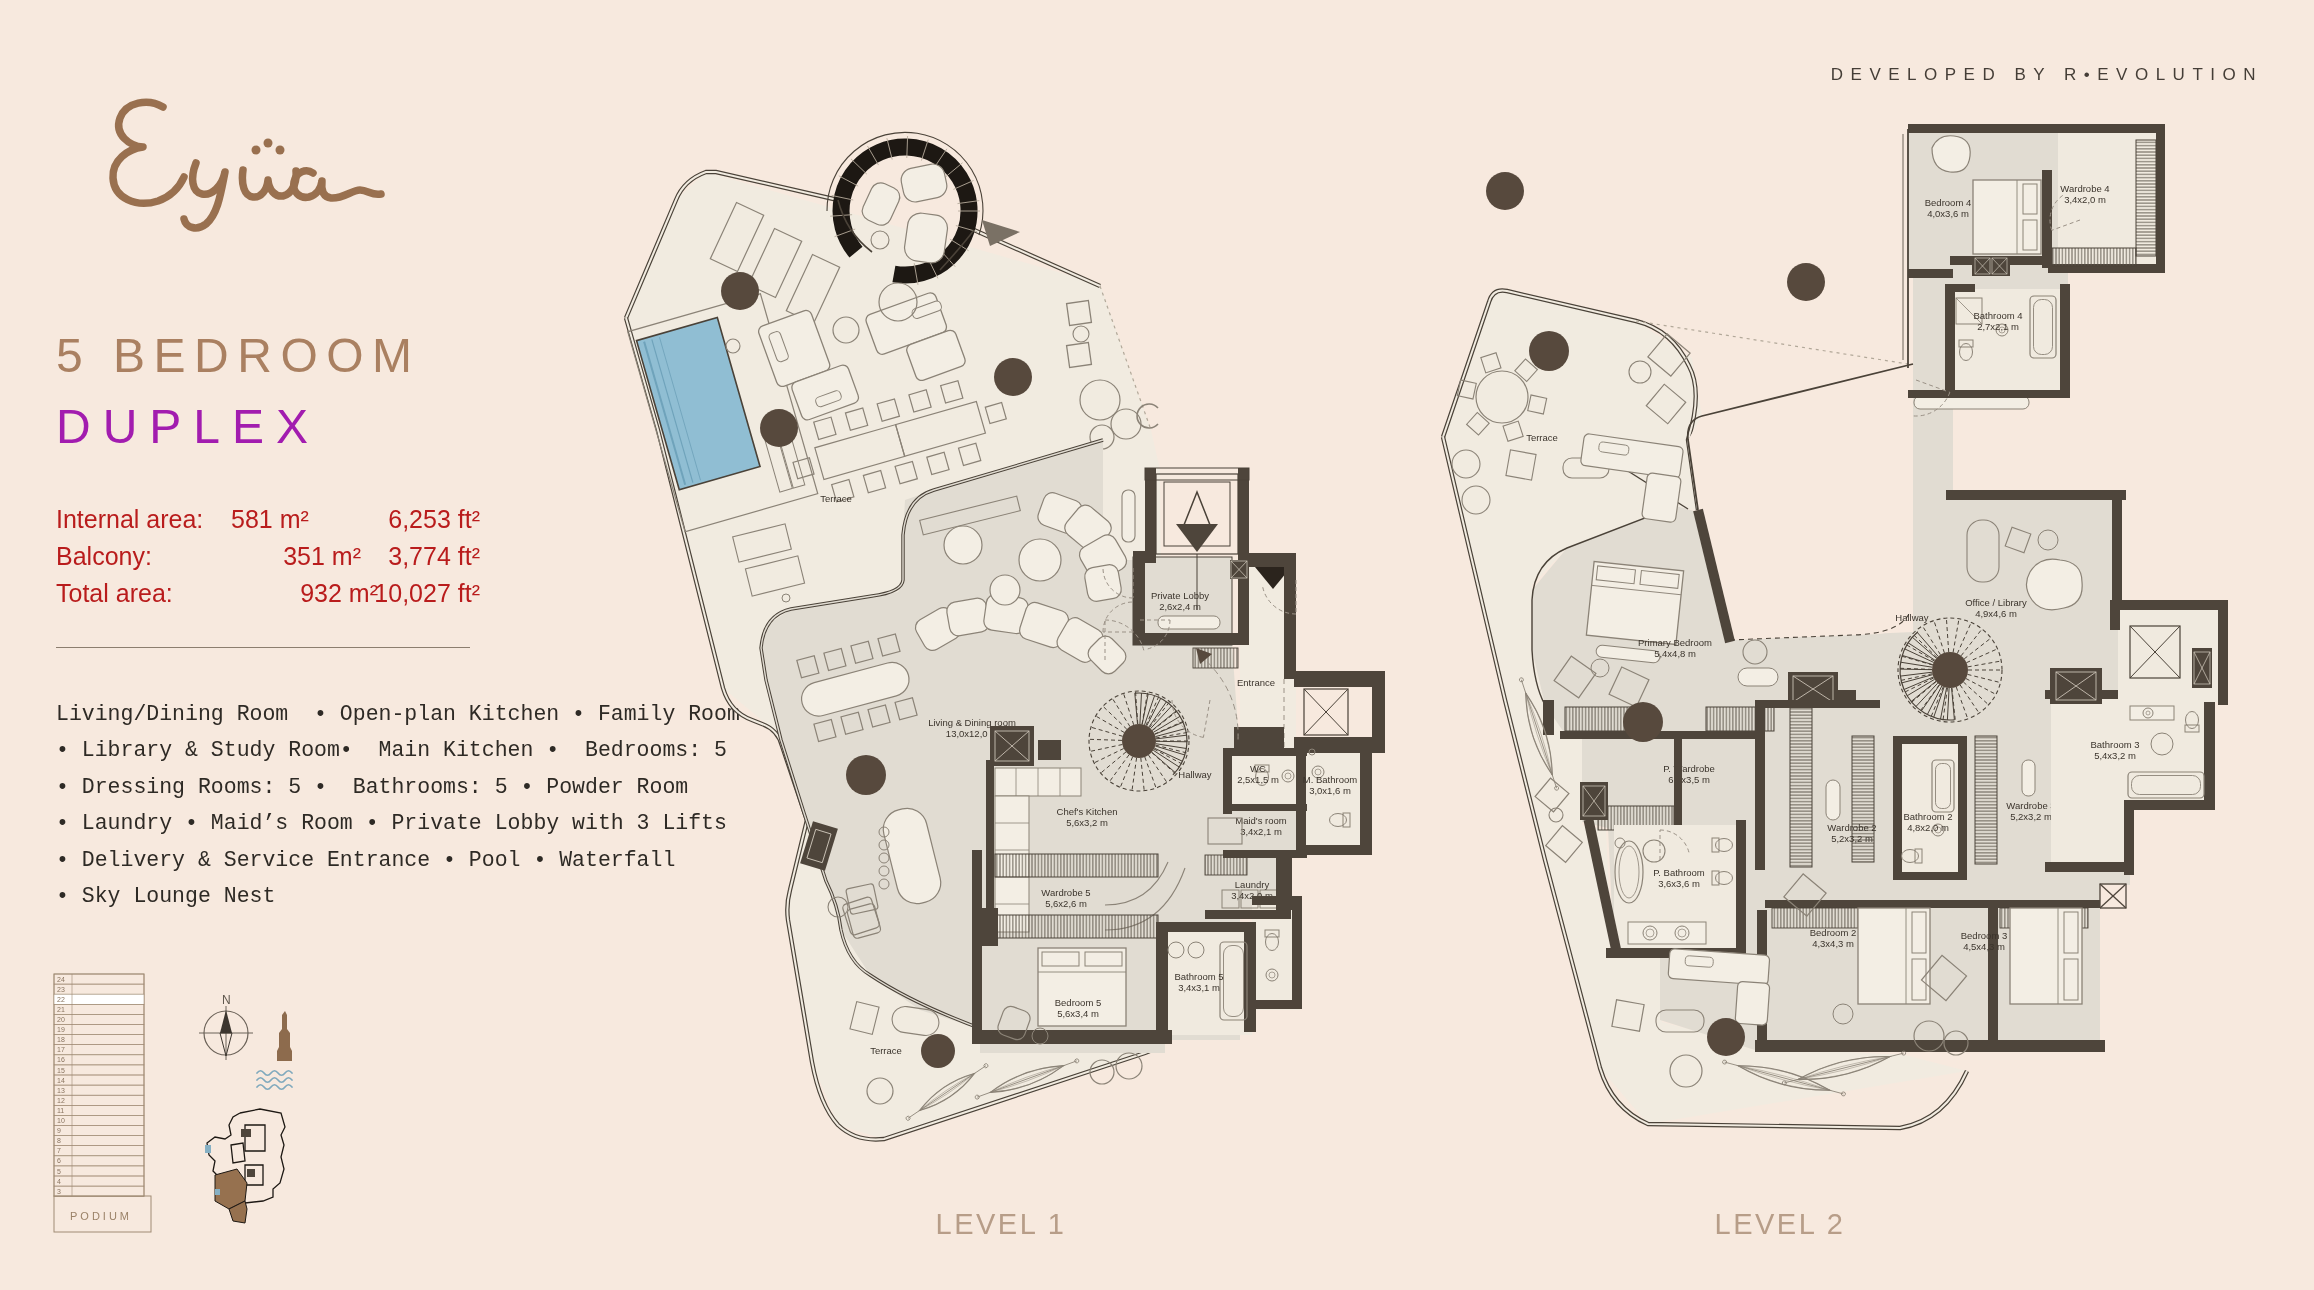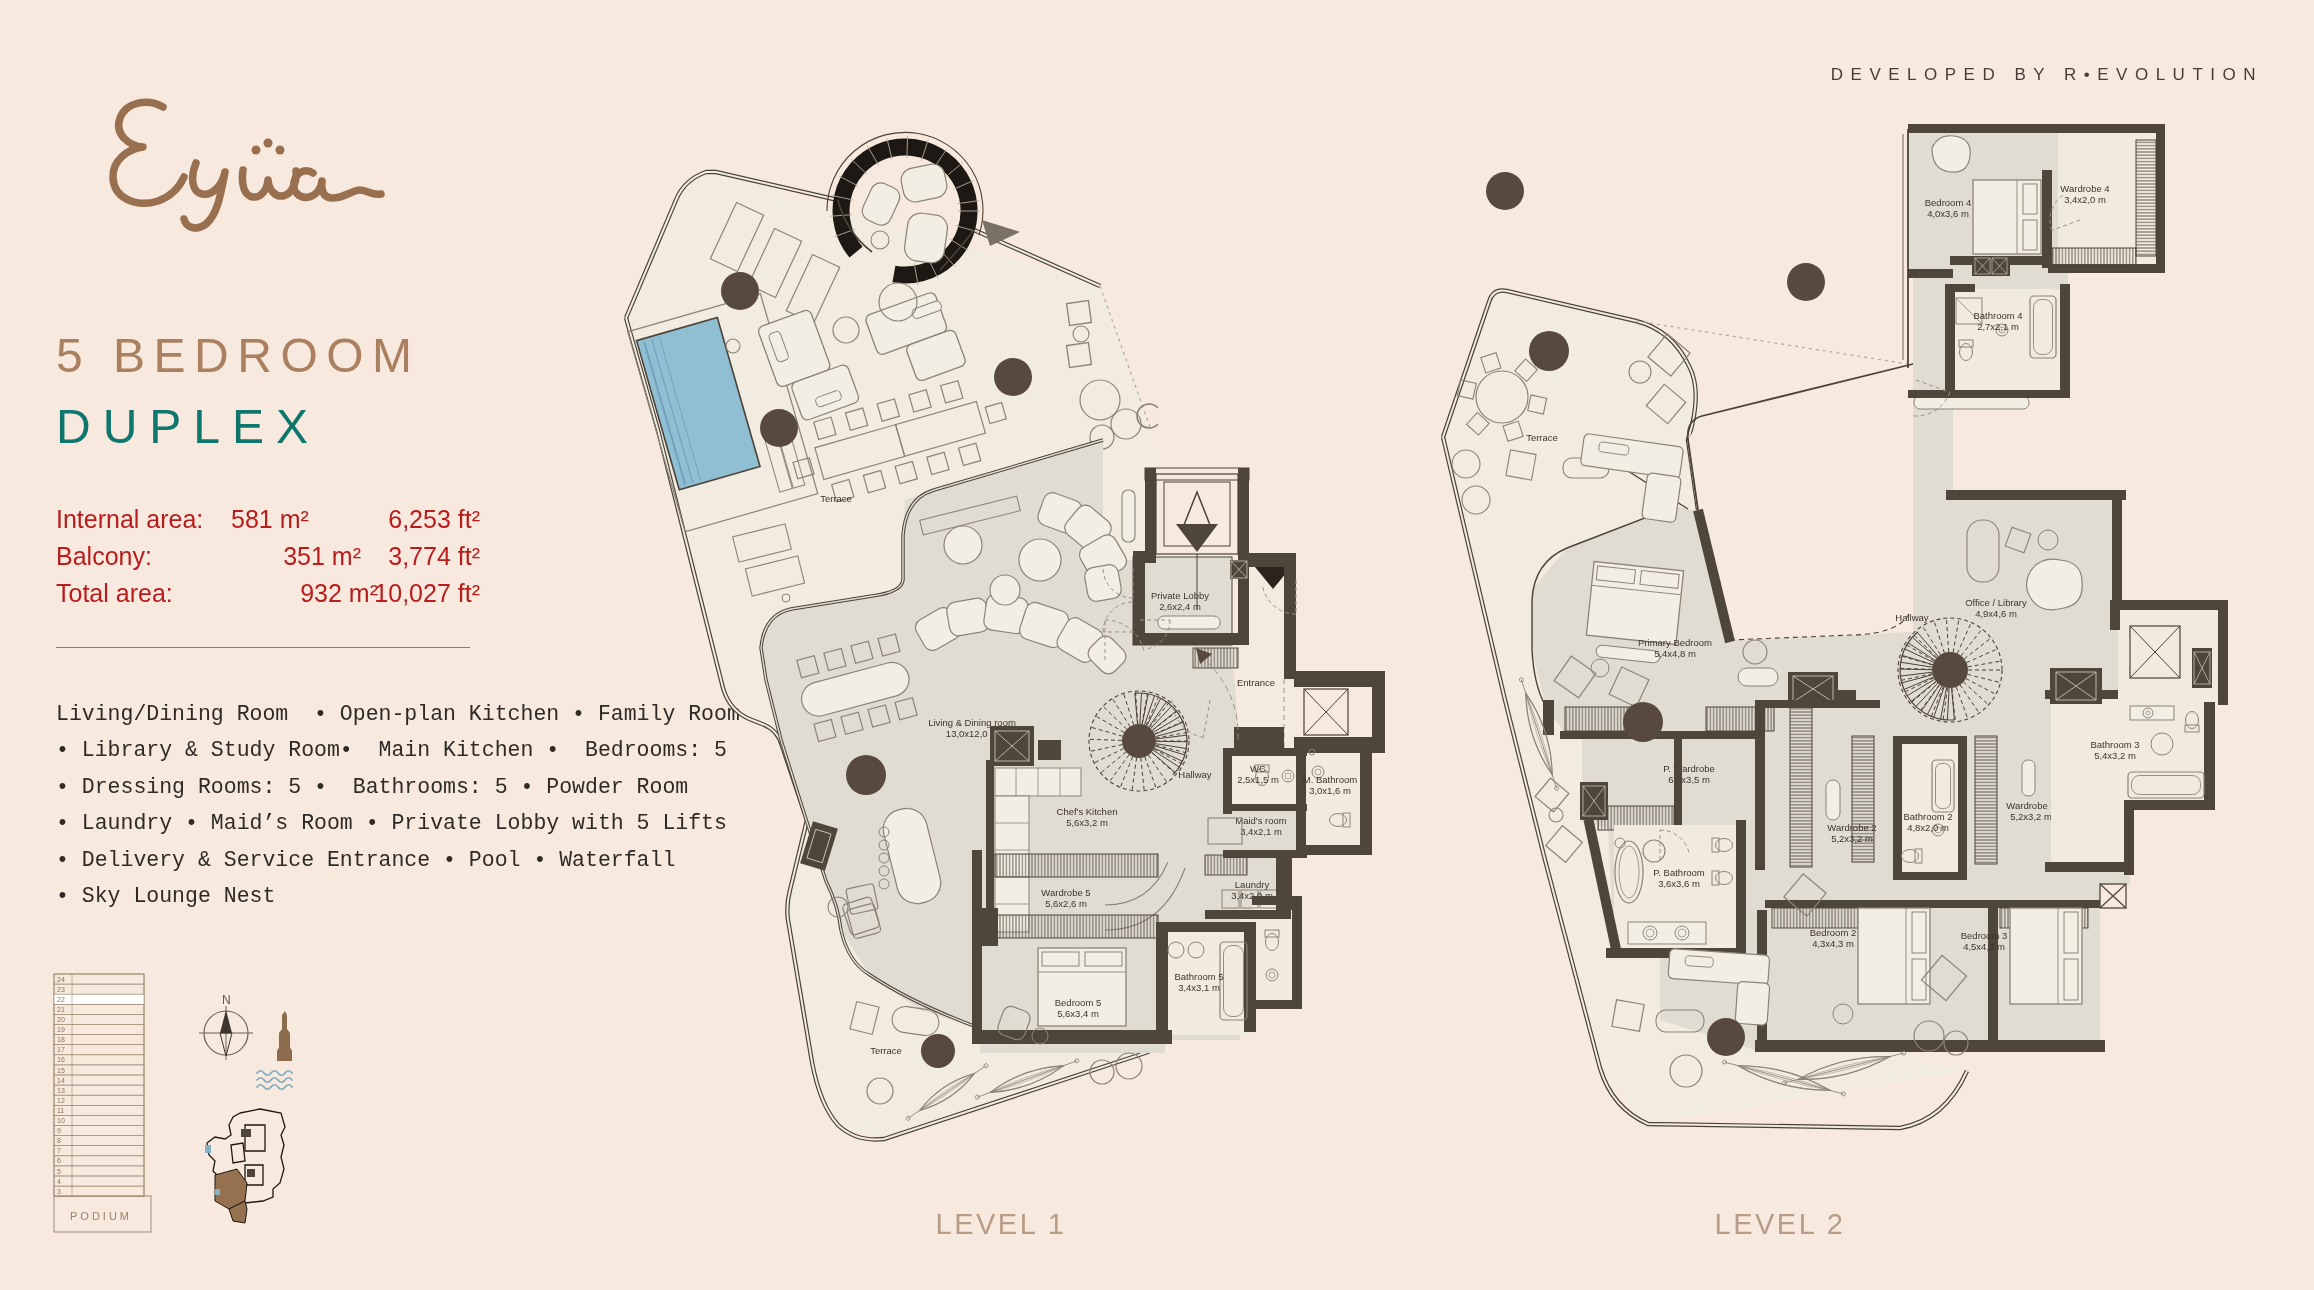--- a/index.html
+++ b/index.html
@@ -19,35 +19,35 @@
 <g fill="#99704f">
 <circle cx="256" cy="150" r="4.5"></circle>
 <circle cx="268" cy="143" r="4.5"></circle>
 <circle cx="280" cy="150" r="4.5"></circle>
 </g>
 </svg>
 
 <div class="abs" style="left:0;top:65px;width:2263px;text-align:right;font-size:17px;letter-spacing:7.5px;color:#453e37;">DEVELOPED BY R•EVOLUTION</div>
 
 <div class="abs" style="left:56px;top:328px;font-size:48px;letter-spacing:8.5px;color:#aa8061;">5 BEDROOM</div>
-<div class="abs" style="left:56px;top:399px;font-size:48px;letter-spacing:12px;color:#0f766e;">DUPLEX</div>
+<div class="abs" style="left:56px;top:399px;font-size:48px;letter-spacing:12px;color:#a21caf;">DUPLEX</div>
 
 <div class="abs" style="left:56px;top:505px;width:424px;font-size:25px;color:#b91c1c;">
 <div style="position:relative;height:37px;"><span>Internal area:</span><span style="position:absolute;left:175px;width:130px;text-align:left;">581 m²</span><span style="position:absolute;right:0;">6,253 ft²</span></div>
 <div style="position:relative;height:37px;"><span>Balcony:</span><span style="position:absolute;left:175px;width:130px;text-align:right;">351 m²</span><span style="position:absolute;right:0;">3,774 ft²</span></div>
 <div style="position:relative;height:37px;"><span>Total area:</span><span style="position:absolute;left:192px;width:130px;text-align:right;">932 m²</span><span style="position:absolute;right:0;">10,027 ft²</span></div>
 </div>
 
 <div class="abs" style="left:56px;top:647px;width:414px;height:1px;background:#8c7e6f;"></div>
 
 <div class="abs" style="left:56px;top:696px;font-size:21.5px;line-height:36.4px;color:#2e2a25;white-space:nowrap;font-family:Liberation Mono, monospace;">
 <div>Living/Dining Room&nbsp; • Open-plan Kitchen • Family Room</div>
 <div>• Library &amp; Study Room•&nbsp; Main Kitchen •&nbsp; Bedrooms: 5</div>
 <div>• Dressing Rooms: 5 •&nbsp; Bathrooms: 5 • Powder Room</div>
-<div>• Laundry • Maid’s Room • Private Lobby with 5 Lifts</div>
+<div>• Laundry • Maid’s Room • Private Lobby with 3 Lifts</div>
 <div>• Delivery &amp; Service Entrance • Pool • Waterfall</div>
 <div>• Sky Lounge Nest</div>
 </div>
 
 <svg class="abs" style="left:0;top:0;" width="320" height="1290" viewBox="0 0 320 1290">
 <rect x="54" y="974" width="90" height="222.2" fill="none" stroke="#a08b74" stroke-width="1"></rect>
 <rect x="54" y="974.0" width="90" height="10.1" fill="none" stroke="#a08b74" stroke-width="0.6"></rect>
 <text x="57" y="981.6" font-size="7" fill="#8a7560" font-family="Liberation Sans, sans-serif">24</text>
 <rect x="54" y="984.1" width="90" height="10.1" fill="none" stroke="#a08b74" stroke-width="0.6"></rect>
 <text x="57" y="991.7" font-size="7" fill="#8a7560" font-family="Liberation Sans, sans-serif">23</text>

